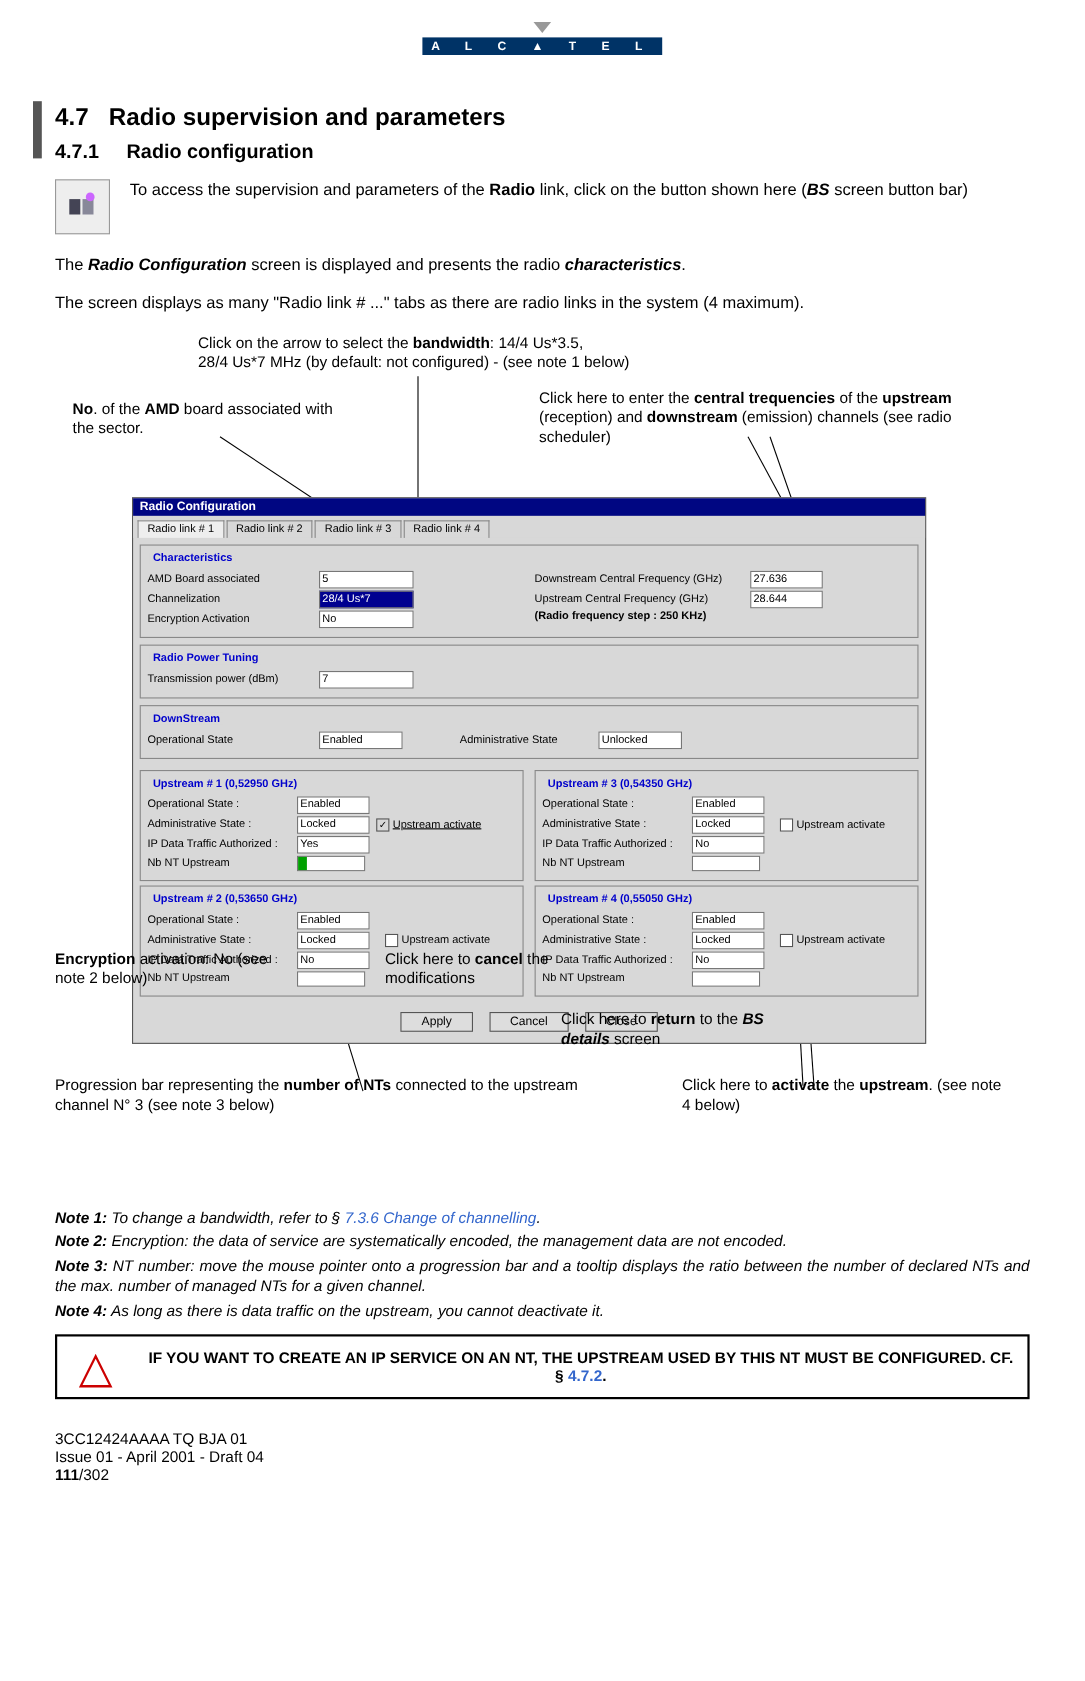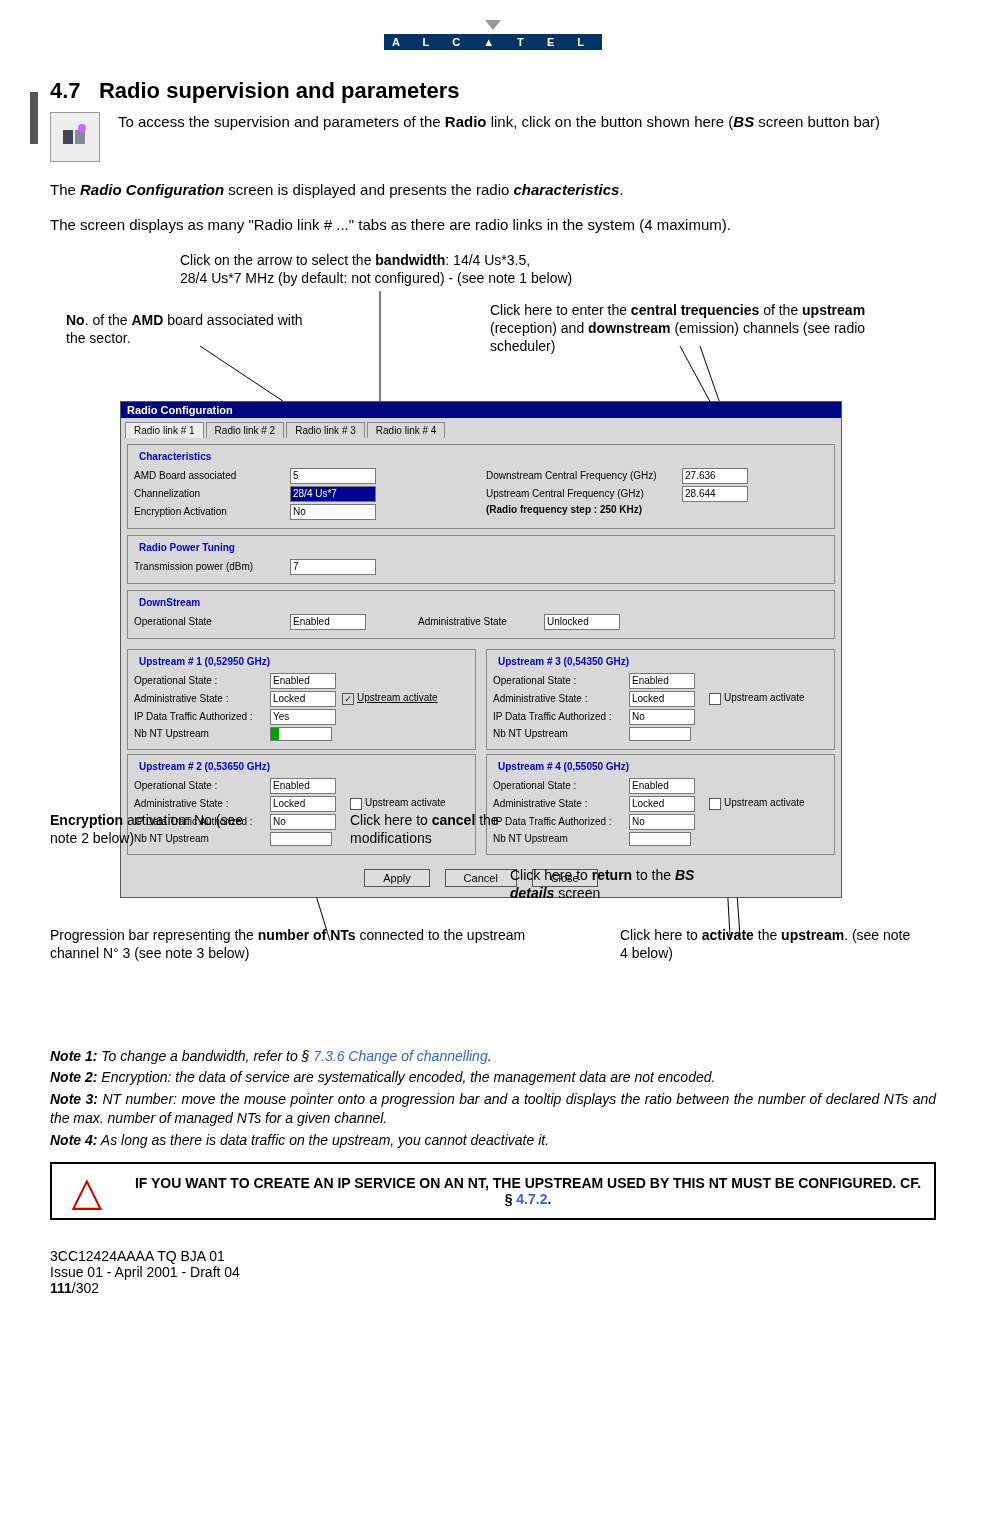--- a/index.html
+++ b/index.html
@@ -9,21 +9,21 @@
     background: #fff;
     color: #000;
     width: 986px;
   }
   .page {
     padding: 20px 50px 30px 50px;
     position: relative;
   }
   .logo-bar {
     text-align: center;
-    margin-bottom: 28px;
+    margin-bottom: 44px;
   }
   .logo-letters {
     background: #003366;
     color: #fff;
     letter-spacing: 10px;
     padding: 2px 8px;
     font-size: 11px;
     font-weight: bold;
     display: inline-block;
   }
@@ -85,20 +85,23 @@
   <div class="logo-bar">
     <div class="tri-down"></div>
     <span class="logo-letters">A L C ▲ T E L</span>
   </div>
 
   <div class="left-mark"></div>
 
   <h2 class="sec-title">
     <span>4.7</span>&nbsp;&nbsp;&nbsp;<span>Radio supervision and parameters</span>
   </h2>
+  <h3 class="sub-title">
+    <span>4.7.1</span>&nbsp;&nbsp;&nbsp;&nbsp;&nbsp;<span>Radio configuration</span>
+  </h3>
 
   <div class="intro-row">
     <div class="icon-box">
       <svg viewBox="0 0 30 30">
           <rect x="3" y="8" width="10" height="14" fill="#445"></rect>
           <rect x="15" y="8" width="10" height="14" fill="#889"></rect>
           <circle cx="22" cy="6" r="4" fill="#cc66ff"></circle>
         </svg>
     </div>
     <div class="body-text">

